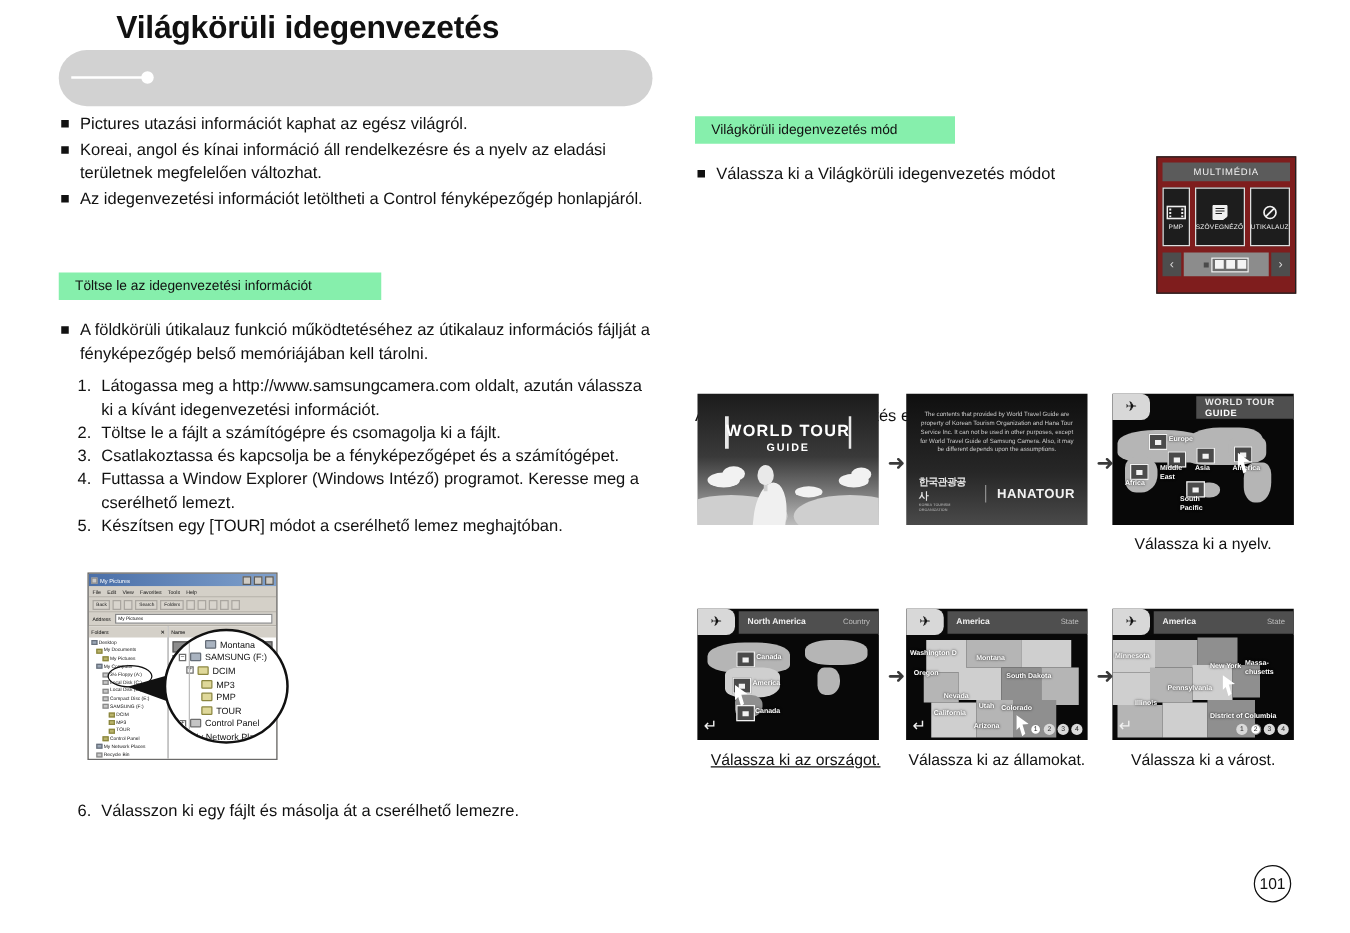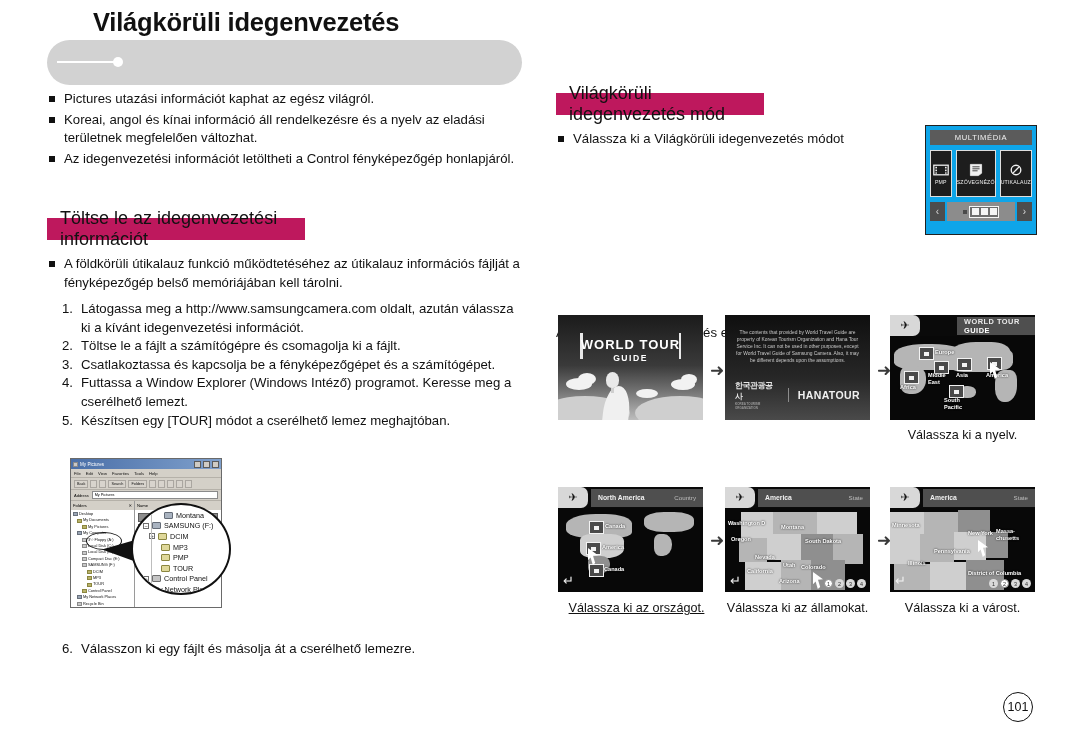--- a/index.html
+++ b/index.html
@@ -39,41 +39,41 @@
     font-size:13.2px;line-height:18.6px;color:#111;
   }
   .bul:before{
     content:"";position:absolute;left:2px;top:6px;width:6px;height:6px;background:#111;
   }
   .num-list{position:absolute;font-size:13.2px;line-height:18.6px;color:#111;}
   .num-item{position:relative;padding-left:19px;}
   .num-item > .n{position:absolute;left:0;top:0;}
 
   .greybar{
-    position:absolute;background:#be185d;color:#111;
-    font-size:18px;display:flex;align-items:center;padding-left:13px;
+    position:absolute;background:#86efac;color:#111;
+    font-size:11px;display:flex;align-items:center;padding-left:13px;
     box-sizing:border-box;
   }
 
   .plain{position:absolute;font-size:13.2px;color:#111;margin-top:44px;}
   .caption{position:absolute;font-size:12.6px;color:#111;text-align:center;}
 
   
   .pagenum{
     position:absolute;left:1003px;top:692px;width:28px;height:28px;
     border:1.6px solid #111;border-radius:50%;
     display:flex;align-items:center;justify-content:center;
     font-size:12.5px;color:#111;
   }
 
   
   .lcd{position:absolute;background:#0c0c0c;overflow:hidden;}
 
   
-  .mm{left:925px;top:125px;width:112px;height:110px;background:#0ea5e9;
+  .mm{left:925px;top:125px;width:112px;height:110px;background:#7f1d1d;
       border:1px solid #202020;box-sizing:border-box;padding:4px;}
   .mm-title{
     height:15px;background:#5b5b5b;color:#f2f2f2;font-size:7.6px;
     display:flex;align-items:center;justify-content:center;letter-spacing:.6px;
   }
   .mm-row{display:flex;gap:4px;margin-top:5px;height:47px;}
   .mm-cell{
     flex:1;background:#1d1d1d;border:1.6px solid #dedede;box-sizing:border-box;
     display:flex;flex-direction:column;align-items:center;justify-content:center;gap:2px;
   }

